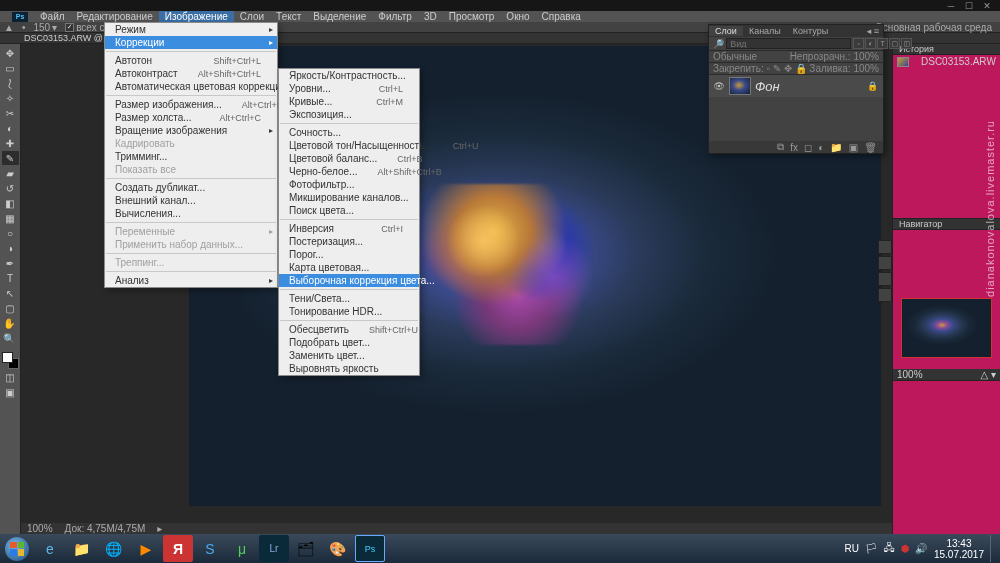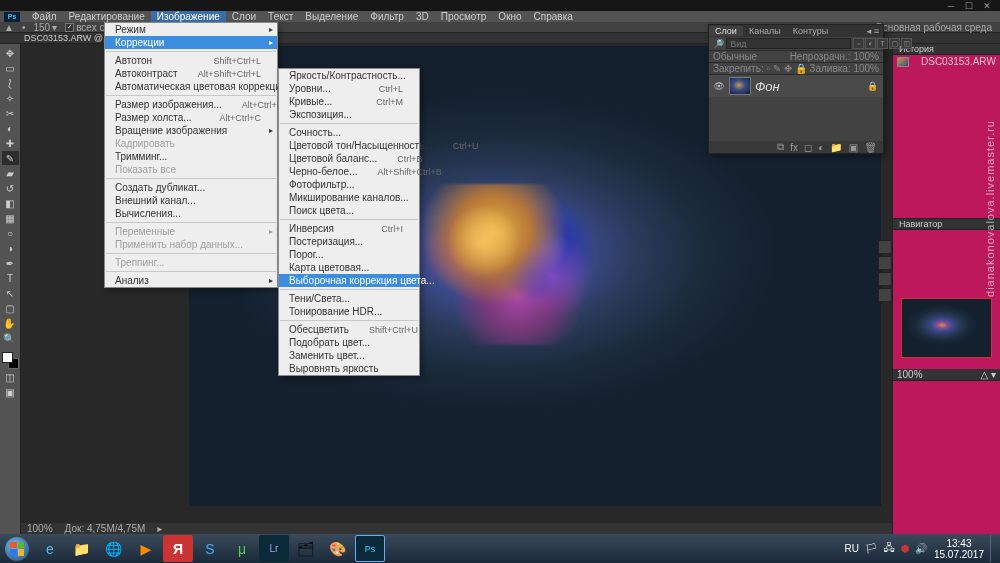--- a/index.html
+++ b/index.html
@@ -3,21 +3,21 @@
 <meta charset="utf-8">
 <style>
 * { margin: 0; padding: 0; box-sizing: border-box; font-family: Tahoma, Arial, sans-serif; font-size: 10px; user-select: none; }
 body { width: 1000px; height: 563px; background: #2a2a2a; overflow: hidden; position: relative; }
 
 
 .titlebar { height: 11px; background: #161616; display: flex; justify-content: flex-end; align-items: center; padding-right: 4px; }
 .titlebar .win-btn { width: 18px; height: 9px; display: flex; align-items: center; justify-content: center; color: #999; font-size: 9px; cursor: pointer; }
 
 
-.menubar { height: 11px; background: #535353; display: flex; align-items: center; padding-left: 4px; }
+.menubar { height: 11px; background: #535353; display: flex; align-items: center; padding-left: 12px; }
 .menubar .ps-logo { width: 16px; height: 10px; background: #0a2233; color: #4fc3f7; display: flex; align-items: center; justify-content: center; font-size: 7px; font-weight: bold; margin-right: 6px; }
 .menubar .menu-item { color: #ccc; padding: 0 6px; font-size: 10px; cursor: pointer; }
 .menubar .menu-item.active { background: #3a6ea5; color: #fff; }
 
 
 .optionsbar { height: 11px; background: #424242; border-bottom: 1px solid #222; display: flex; align-items: center; padding-left: 4px; color: #aaa; font-size: 9px; gap: 8px; }
 .optionsbar .opt { display: flex; align-items: center; gap: 2px; }
 .optionsbar .checkbox { width: 9px; height: 9px; border: 1px solid #777; background: #333; display: flex; align-items: center; justify-content: center; color: #ddd; font-size: 7px; }
 .optionsbar .right { margin-left: auto; padding-right: 8px; }
 

